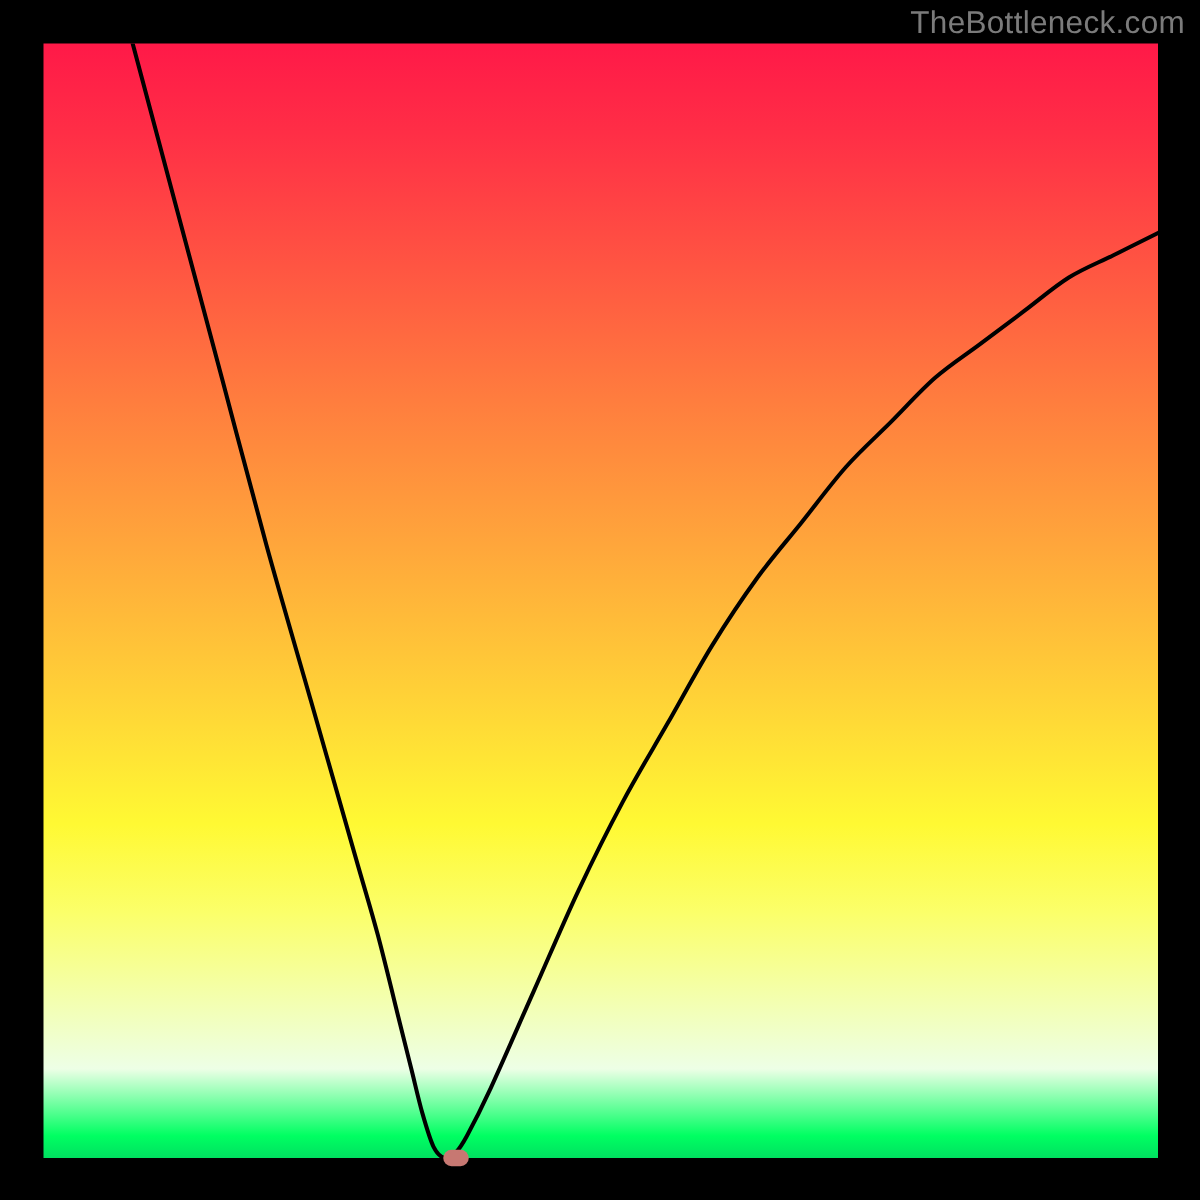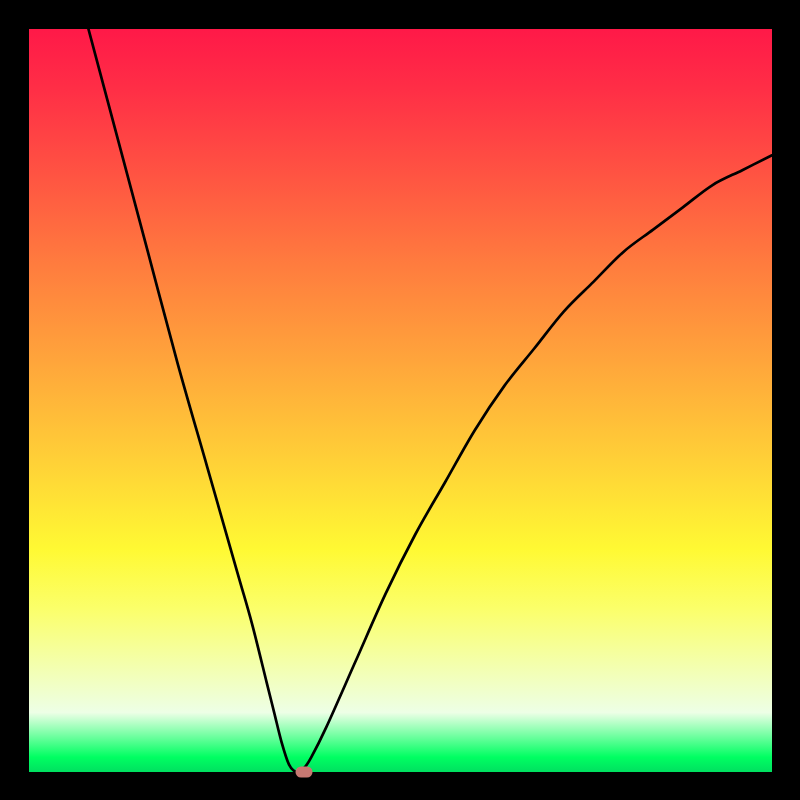--- a/index.html
+++ b/index.html
@@ -62,13 +62,14 @@
 </head>
 <body>
 
 <div class="chart-container">
   <div class="plot-area">
     <svg class="curve-svg" viewBox="0 0 743 743" preserveAspectRatio="none">
       <path id="curve-path" fill="none" stroke="#000" stroke-width="2.7" stroke-linecap="round" d="M 59.44,0 C 64.39333333333333,18.575000000000006 79.25333333333333,74.30000000000004 89.16,111.45000000000005 C 99.06666666666666,148.60000000000005 108.97333333333333,185.75 118.88,222.89999999999998 C 128.78666666666666,260.04999999999995 138.69333333333333,298.4383333333333 148.6,334.34999999999997 C 158.50666666666666,370.26166666666666 168.41333333333333,403.69666666666666 178.32,438.37 C 188.22666666666666,473.04333333333335 200.61,516.385 208.04000000000002,542.39 C 215.47000000000003,568.395 217.9466666666667,575.8249999999999 222.9,594.4 C 227.85333333333332,612.975 234.045,638.98 237.76,653.84 C 241.475,668.7 242.71333333333334,673.6533333333333 245.19,683.56 C 247.66666666666666,693.4666666666666 250.14333333333335,704.6116666666667 252.62,713.28 C 255.09666666666666,721.9483333333333 257.5733333333333,730.6166666666667 260.05,735.57 C 262.5266666666667,740.5233333333334 265.00333333333333,742.3808333333334 267.48,743 C 269.9566666666667,743.6191666666666 272.4333333333334,741.7616666666667 274.91,739.285 C 277.38666666666666,736.8083333333333 278.625,734.9508333333333 282.34,728.14 C 286.05499999999995,721.3291666666667 289.77,714.5183333333333 297.2,698.42 C 304.63,682.3216666666666 317.0133333333333,653.8399999999999 326.92,631.55 C 336.8266666666667,609.26 346.73333333333335,585.7316666666667 356.64,564.6800000000001 C 366.5466666666666,543.6283333333334 376.4533333333333,523.815 386.36,505.24 C 396.2666666666667,486.665 406.1733333333334,470.5666666666667 416.08000000000004,453.23 C 425.9866666666667,435.8933333333333 435.8933333333334,417.3183333333333 445.8,401.21999999999997 C 455.70666666666665,385.1216666666666 465.61333333333334,370.26166666666666 475.52,356.64 C 485.4266666666666,343.0183333333333 495.3333333333333,331.87333333333333 505.24,319.49 C 515.1466666666666,307.1066666666667 525.0533333333334,293.48499999999996 534.96,282.34 C 544.8666666666667,271.195 554.7733333333333,262.52666666666664 564.68,252.62 C 574.5866666666666,242.71333333333334 584.4933333333333,231.5683333333333 594.4,222.89999999999998 C 604.3066666666666,214.23166666666665 614.2133333333334,208.04 624.12,200.61 C 634.0266666666666,193.18000000000004 643.9333333333334,185.75000000000006 653.84,178.32000000000005 C 663.7466666666667,170.89000000000004 673.6533333333334,162.22166666666666 683.5600000000001,156.02999999999997 C 693.4666666666667,149.83833333333328 703.3733333333333,146.12333333333328 713.28,141.16999999999996 C 723.1866666666666,136.21666666666664 738.0466666666666,128.78666666666672 743,126.31000000000006"></path>
     </svg>
     <div class="marker" id="marker" style="left: 274.91px; top: 743px; background: rgb(199, 120, 114);"></div>
   </div>
+  <div class="watermark">TheBottleneck.com</div>
 </div>
 
 </body></html>

